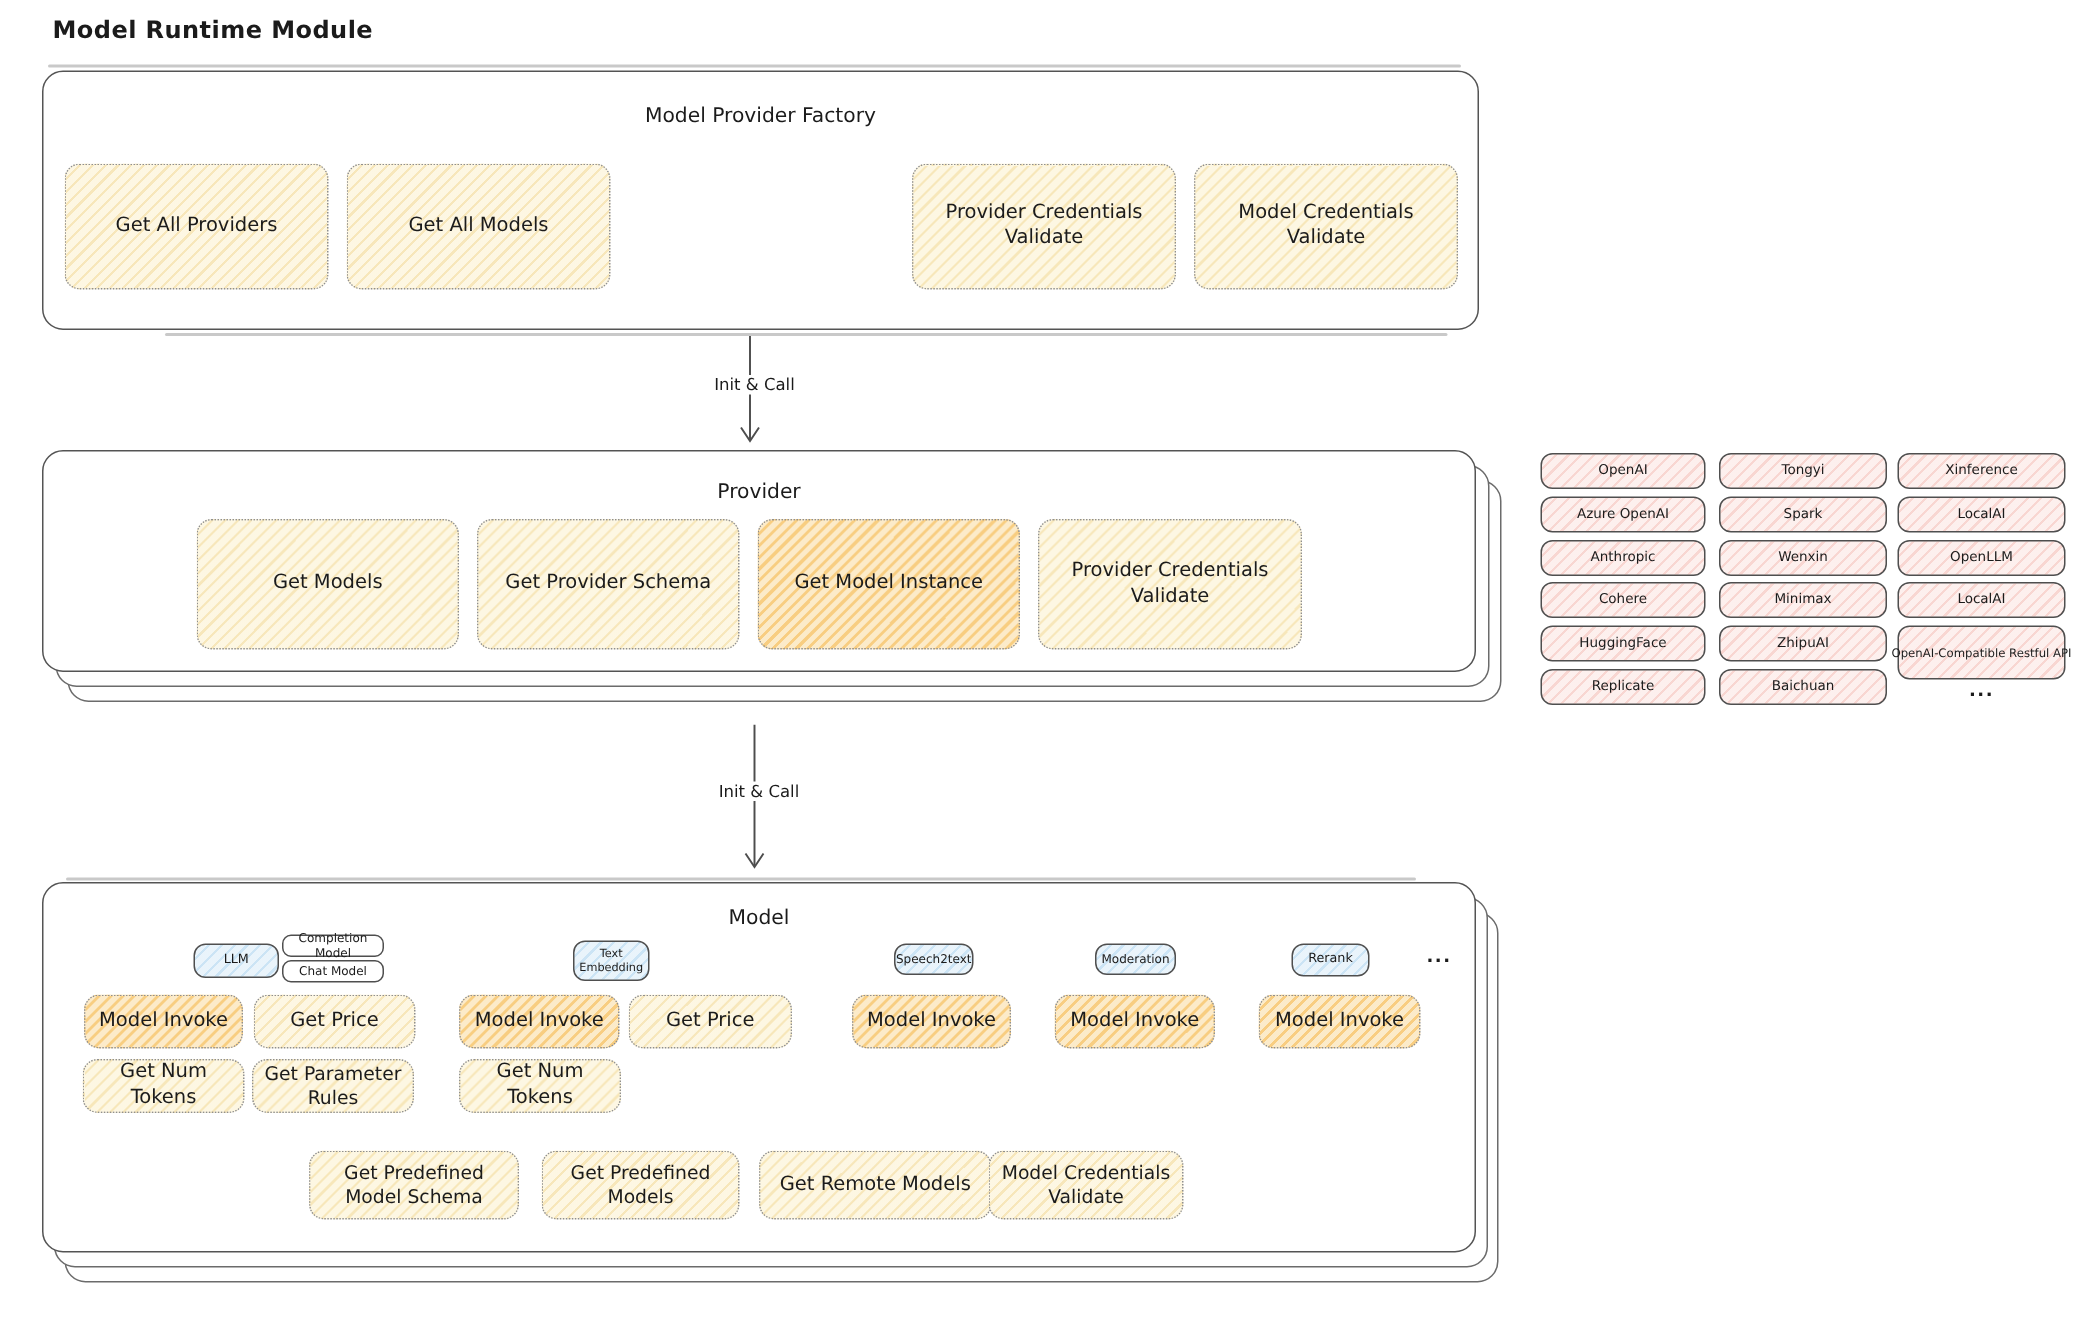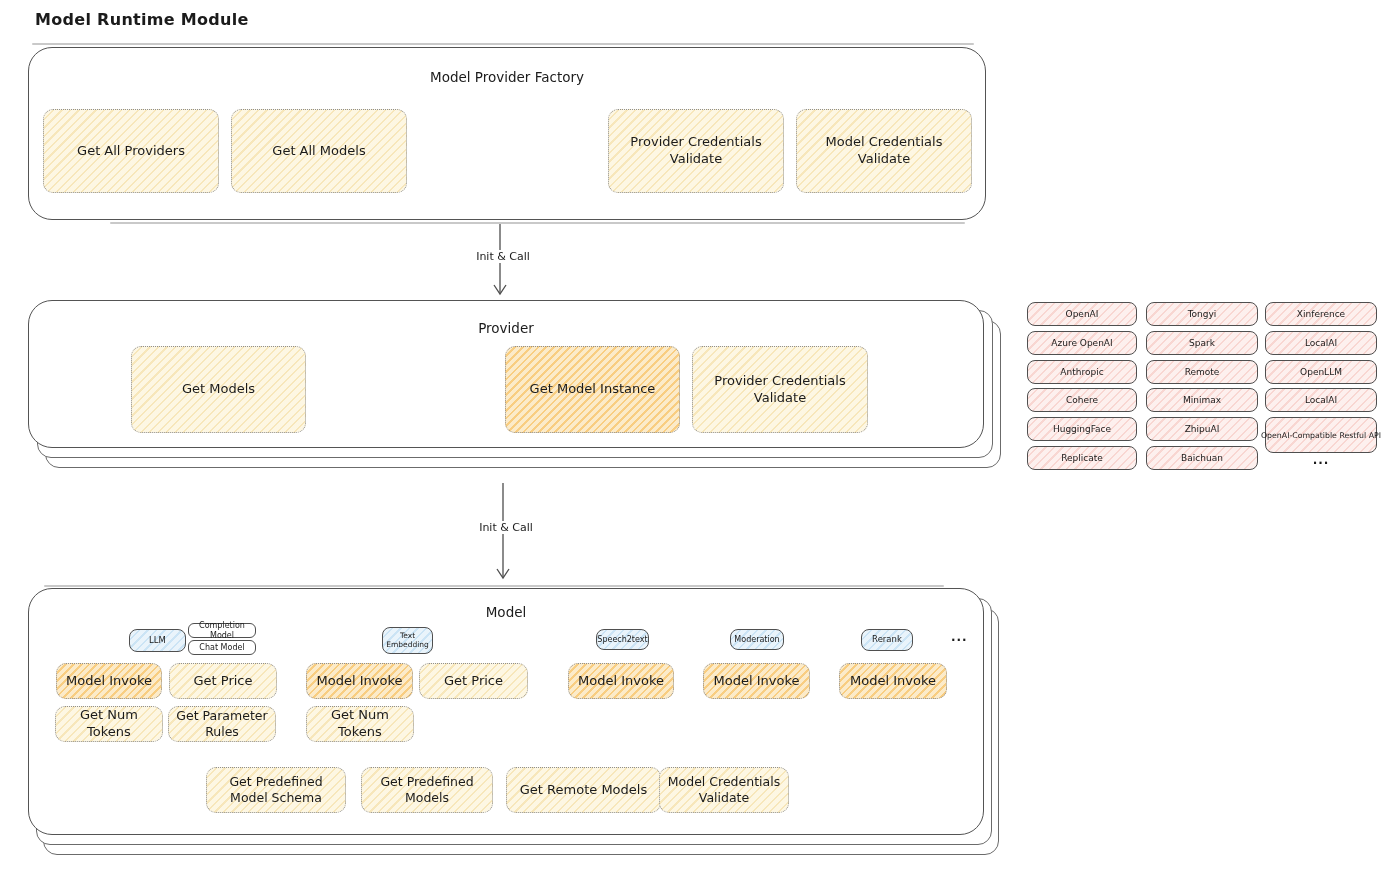--- a/index.html
+++ b/index.html
@@ -2,21 +2,21 @@
 <html><head>
 <meta charset="utf-8">
 <style>
   html,body{margin:0;padding:0;background:#fff;}
   .canvas{
     position:relative;width:1393px;height:880px;background:#ffffff;overflow:hidden;
     font-family:"DejaVu Sans",sans-serif;color:#1b1b1b;
   }
   .diagram-title{position:absolute;left:35px;top:10px;font-size:16px;font-weight:700;letter-spacing:.3px;}
   .streak{position:absolute;background:#b7b7b7;height:2px;border-radius:2px;opacity:.75;}
-  .panel{position:absolute;background:#ffffff;border:1.4px solid #545454;border-radius:24px;box-sizing:border-box;}
+  .panel{position:absolute;background:#ffffff;border:1.4px solid #545454;border-radius:14px;box-sizing:border-box;}
   .panel-shadow{position:absolute;background:#ffffff;border:1.2px solid #6b6b6b;border-radius:14px;box-sizing:border-box;}
   .panel-title{position:absolute;left:0;width:100%;text-align:center;font-size:13.5px;}
   .node{
     position:absolute;border:1.5px dotted #8f8f8f;border-radius:10px;box-sizing:border-box;
     display:flex;align-items:center;justify-content:center;text-align:center;
     font-size:13px;line-height:1.3;padding:3px 6px;
   }
   .cream{background:repeating-linear-gradient(135deg, rgba(240,212,140,.45) 0 1.5px, rgba(253,247,227,.9) 1.5px 6px) #fdf6e0;}
   .orange{background:repeating-linear-gradient(135deg, rgba(246,184,80,.5) 0 2px, rgba(252,236,205,.85) 2px 5.5px) #fae3b2;}
   .chip{
@@ -65,33 +65,34 @@
       <polyline points="2,61 8,70 14,61" fill="none" stroke="#4d4d4d" stroke-width="1.3"></polyline>
     </svg>
   </div>
   <div class="arrow-label" style="left:455px;top:250px;width:90px;">Init &amp; Call</div>
 
   <div class="panel-shadow" style="left:45px;top:320px;width:956px;height:148px;"></div>
   <div class="panel-shadow" style="left:37px;top:310px;width:956px;height:148px;"></div>
   <div class="panel" style="left:28px;top:300px;width:956px;height:148px;">
     <div class="panel-title" style="top:19px;">Provider</div>
     <div class="node cream" style="left:102px;top:45px;width:175px;height:87px;">Get Models</div>
+    <div class="node cream" style="left:289px;top:45px;width:175px;height:87px;">Get Provider Schema</div>
     <div class="node orange" style="left:476px;top:45px;width:175px;height:87px;">Get Model Instance</div>
     <div class="node cream" style="left:663px;top:45px;width:176px;height:87px;">Provider Credentials Validate</div>
   </div>
 
   <div style="position:absolute;left:1027px;top:302px;width:352px;height:170px;">
     <div class="chip" style="left:0;top:0;width:110px;height:24px;">OpenAI</div>
     <div class="chip" style="left:119px;top:0;width:112px;height:24px;">Tongyi</div>
     <div class="chip" style="left:238px;top:0;width:112px;height:24px;">Xinference</div>
     <div class="chip" style="left:0;top:29px;width:110px;height:24px;">Azure OpenAI</div>
     <div class="chip" style="left:119px;top:29px;width:112px;height:24px;">Spark</div>
     <div class="chip" style="left:238px;top:29px;width:112px;height:24px;">LocalAI</div>
     <div class="chip" style="left:0;top:58px;width:110px;height:24px;">Anthropic</div>
-    <div class="chip" style="left:119px;top:58px;width:112px;height:24px;">Remote</div>
+    <div class="chip" style="left:119px;top:58px;width:112px;height:24px;">Wenxin</div>
     <div class="chip" style="left:238px;top:58px;width:112px;height:24px;">OpenLLM</div>
     <div class="chip" style="left:0;top:86px;width:110px;height:24px;">Cohere</div>
     <div class="chip" style="left:119px;top:86px;width:112px;height:24px;">Minimax</div>
     <div class="chip" style="left:238px;top:86px;width:112px;height:24px;">LocalAI</div>
     <div class="chip" style="left:0;top:115px;width:110px;height:24px;">HuggingFace</div>
     <div class="chip" style="left:119px;top:115px;width:112px;height:24px;">ZhipuAI</div>
     <div class="chip chip-xs" style="left:238px;top:115px;width:112px;height:36px;">OpenAI-Compatible Restful API</div>
     <div class="chip" style="left:0;top:144px;width:110px;height:24px;">Replicate</div>
     <div class="chip" style="left:119px;top:144px;width:112px;height:24px;">Baichuan</div>
     <div class="chip no-box" style="left:238px;top:146px;width:112px;height:24px;">...</div>

